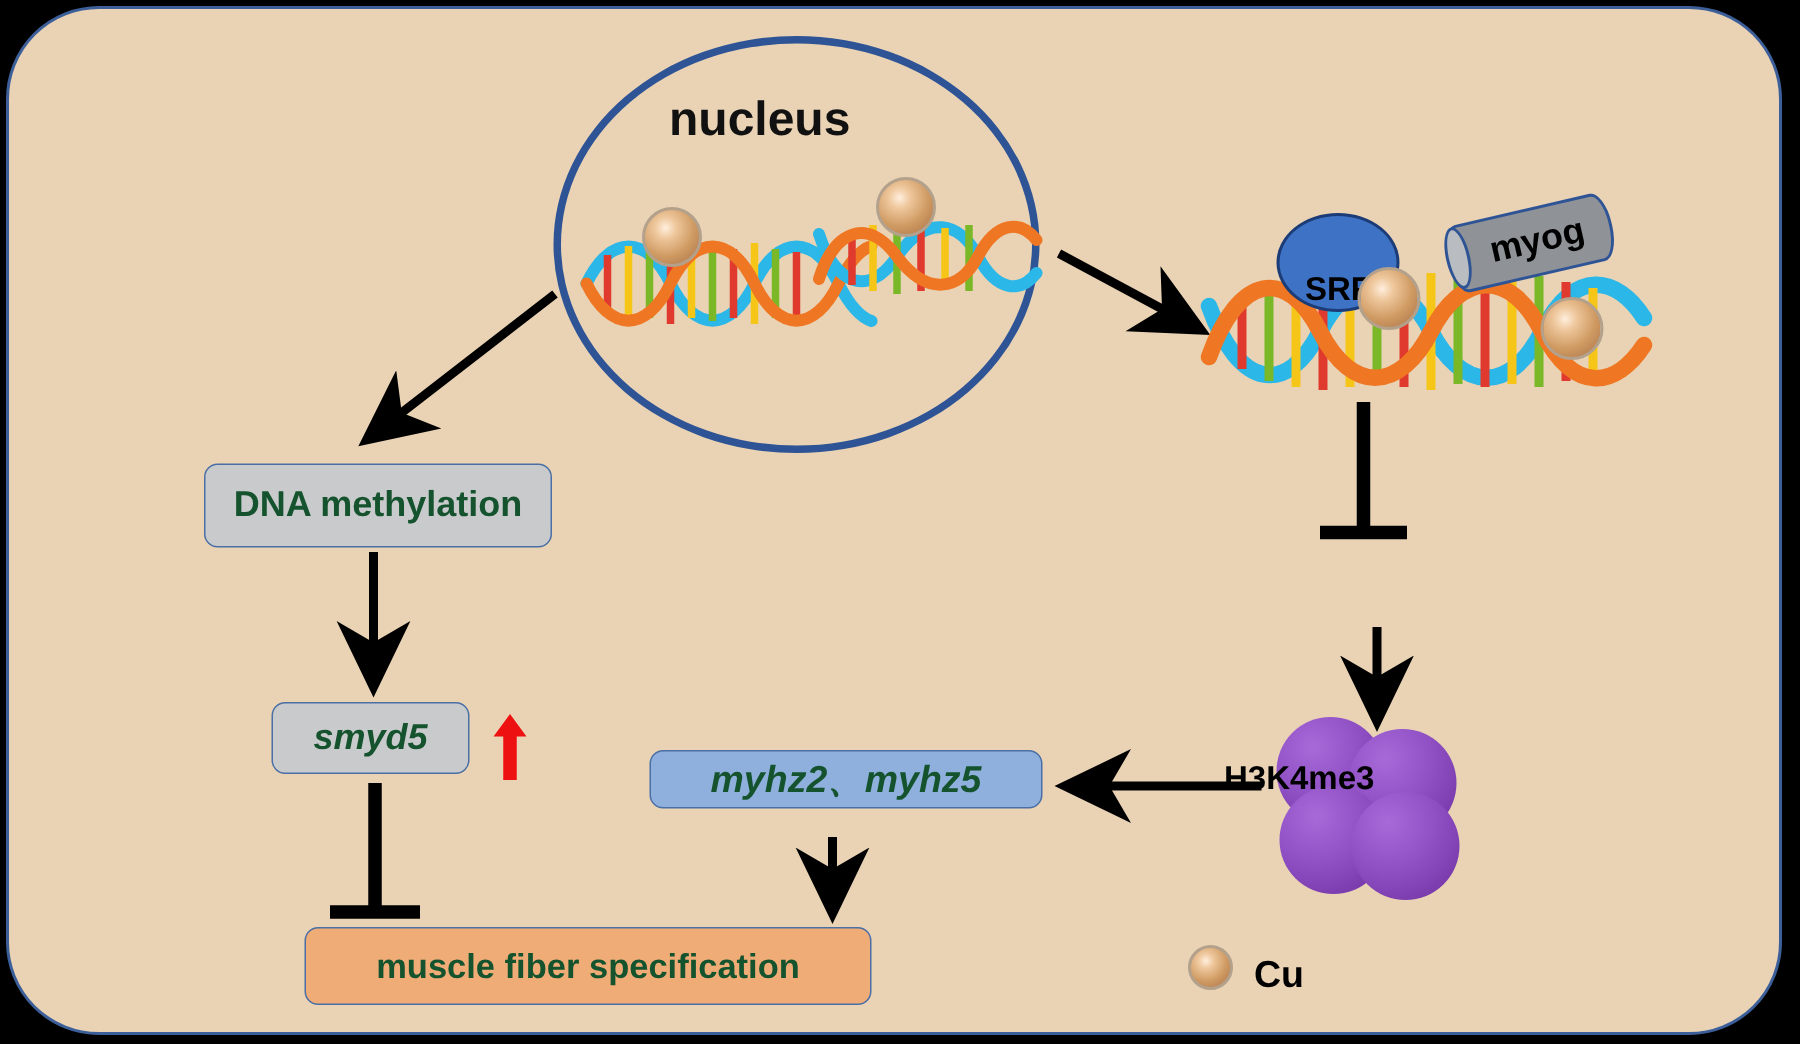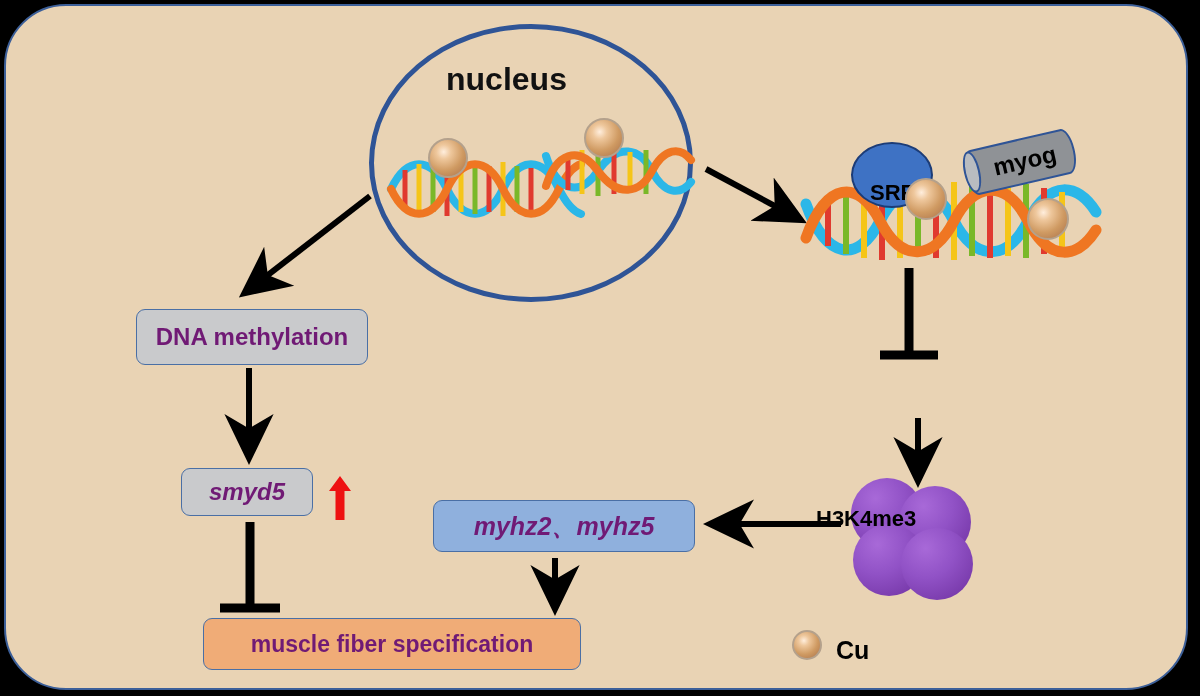--- a/index.html
+++ b/index.html
@@ -14,31 +14,31 @@
 
   
   #nucleus{position:absolute;left:363px;top:18px;width:324px;height:278px;
            border:5px solid #2f5496;border-radius:50%;box-sizing:border-box;}
   #nucleus-label{position:absolute;left:440px;top:55px;width:170px;
         font-size:32px;font-weight:bold;color:#111;}
 
   
   .nbox{position:absolute;box-sizing:border-box;border:1.5px solid #4a6fa5;
         border-radius:9px;display:flex;align-items:center;justify-content:center;
-        color:#701a75;text-align:center;}
+        color:#14532d;text-align:center;}
   .gray{background:#c9cacc;}
   .blue{background:#8fb0dd;}
   .orange{background:#f0ac77;}
   .ital{font-style:italic;font-weight:bold;}
   .bld{font-weight:bold;}
 
   #box-dna-meth{left:130px;top:303px;width:232px;height:56px;font-size:24px;}
   #box-smyd5{left:175px;top:462px;width:132px;height:48px;font-size:24px;}
   #box-smyd1b{left:826px;top:360px;width:162px;height:50px;font-size:24px;}
-  #box-myhz{left:427px;top:494px;width:262px;height:52px;font-size:25px;}
+  #box-myhz{left:427px;top:494px;width:262px;height:39px;font-size:25px;}
   #box-muscle{left:197px;top:612px;width:378px;height:52px;font-size:23px;}
 
   
   #srf{position:absolute;left:845px;top:136px;width:78px;height:62px;
        background:#3e72c4;border:2px solid #1c3c77;border-radius:50%;
        display:flex;align-items:flex-end;justify-content:center;
        font-size:22px;font-weight:bold;color:#000;z-index:6;}
 
   
   #myog{position:absolute;left:958px;top:133px;width:112px;height:46px;

